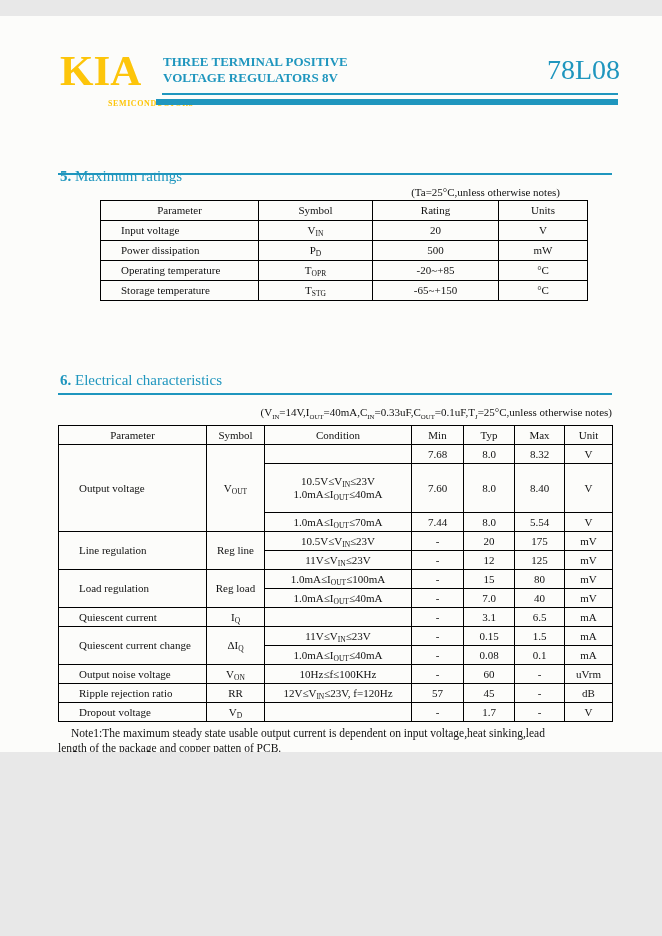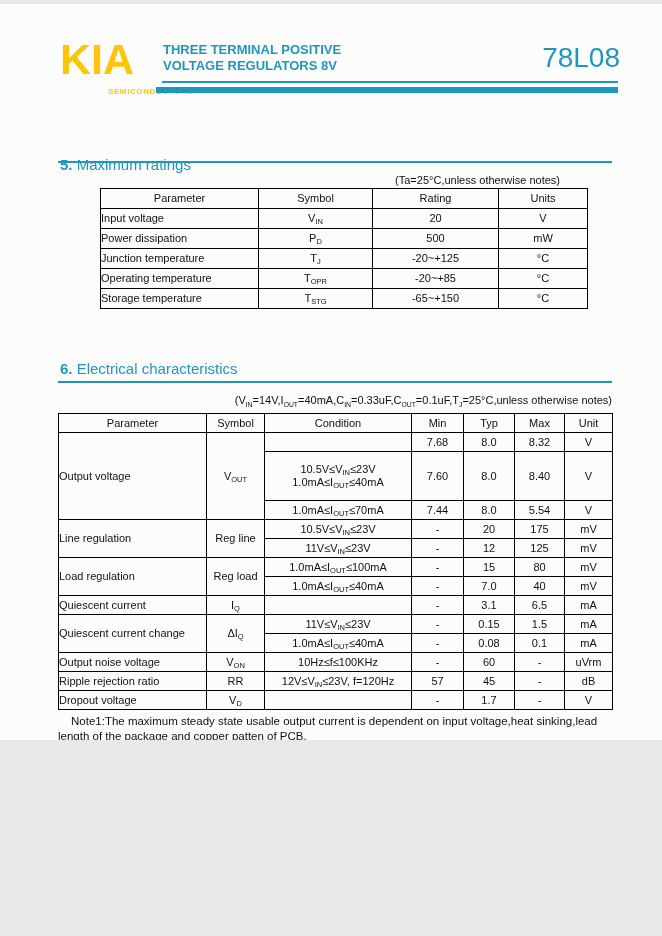--- a/index.html
+++ b/index.html
@@ -2,23 +2,23 @@
 <html><head>
 <meta charset="utf-8">
 <style>
   :root{
     --teal:#1f96be;
     --yellow:#fdc50a;
     --ink:#111;
   }
   html,body{margin:0;padding:0;background:#e8e8e8;}
   .page{
-    position:relative;width:662px;height:736px;margin:4px auto;
+    position:relative;width:662px;height:736px;margin:16px auto;
     background:#fcfcfa;overflow:hidden;
-    font-family:Liberation Sans, sans-serif;color:var(--ink);
+    font-family:Liberation Serif, serif;color:var(--ink);
   }
   
   .logo-kia{position:absolute;left:60px;top:31px;font-size:43px;font-weight:bold;
     color:var(--yellow);line-height:48px;letter-spacing:0px;}
   .logo-sub{position:absolute;left:60px;top:83px;font-size:8px;font-weight:bold;
     color:var(--yellow);letter-spacing:.6px;padding-left:48px;}
   .hdr-title{position:absolute;left:163px;top:38px;font-size:13px;font-weight:bold;
     color:var(--teal);line-height:16px;}
   .part-number{position:absolute;right:42px;top:39px;font-size:28px;
     color:var(--teal);line-height:30px;}
@@ -28,21 +28,21 @@
   .section-title{position:absolute;left:60px;font-size:15px;color:var(--teal);}
   .section-title b{font-weight:bold;}
   .section-underline{position:absolute;left:58px;width:554px;height:2px;background:var(--teal);}
   .cond-note{position:absolute;font-size:11px;color:var(--ink);white-space:nowrap;}
   
   table.ds{position:absolute;border-collapse:collapse;table-layout:fixed;}
   table.ds td{
     border:1px solid #000;font-size:11px;text-align:center;vertical-align:middle;
     padding:1px 4px;height:16px;line-height:13px;color:var(--ink);overflow:hidden;
   }
-  table.ds td.al{text-align:left;padding-left:0;}
+  table.ds td.al{text-align:left;padding-left:20px;}
   table.ds td.th{height:16px;}
   table.ds sub{font-size:7.5px;line-height:0;vertical-align:-2px;letter-spacing:0;}
   #max-table td{height:17px;}
   
   .note{position:absolute;left:58px;top:710px;width:562px;font-size:11.5px;
     line-height:15px;text-indent:13px;}
   .footer-line{position:absolute;left:58px;top:858px;width:560px;height:2px;background:var(--teal);}
   .footer-page{position:absolute;left:279px;top:864px;width:62px;text-align:center;
     font-size:11px;font-weight:bold;color:var(--teal);}
   .footer-rev{position:absolute;left:463px;top:864px;font-size:11px;font-weight:bold;color:var(--teal);}
@@ -86,26 +86,20 @@
           <td class="al">Input voltage</td>
           <td>V<sub>IN</sub></td>
           <td>20</td>
           <td>V</td>
         </tr>
         <tr>
           <td class="al">Power dissipation</td>
           <td>P<sub>D</sub></td>
           <td>500</td>
           <td>mW</td>
-        </tr>
-        <tr>
-          <td class="al">Junction temperature</td>
-          <td>T<sub>J</sub></td>
-          <td>-20~+125</td>
-          <td>°C</td>
         </tr>
         <tr>
           <td class="al">Operating temperature</td>
           <td>T<sub>OPR</sub></td>
           <td>-20~+85</td>
           <td>°C</td>
         </tr>
         <tr>
           <td class="al">Storage temperature</td>
           <td>T<sub>STG</sub></td>

